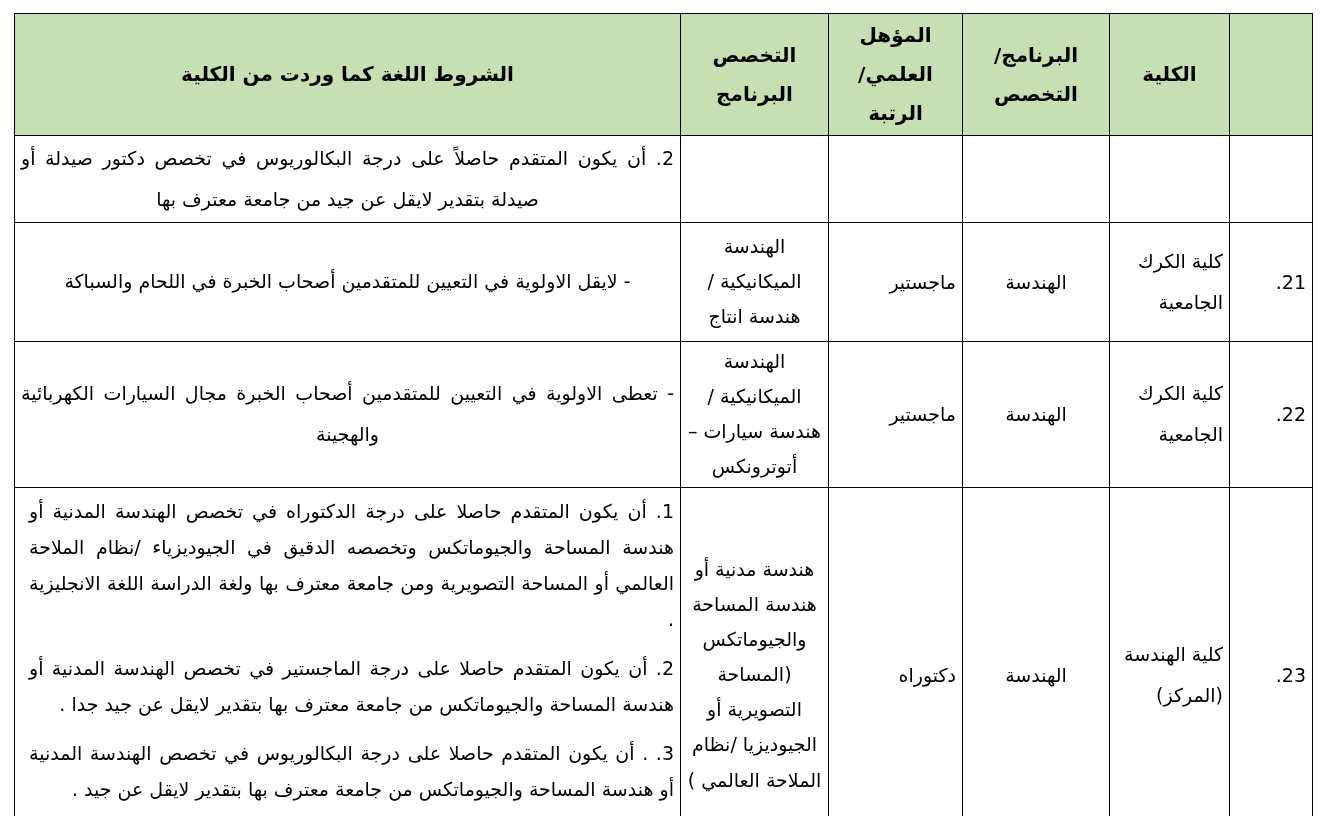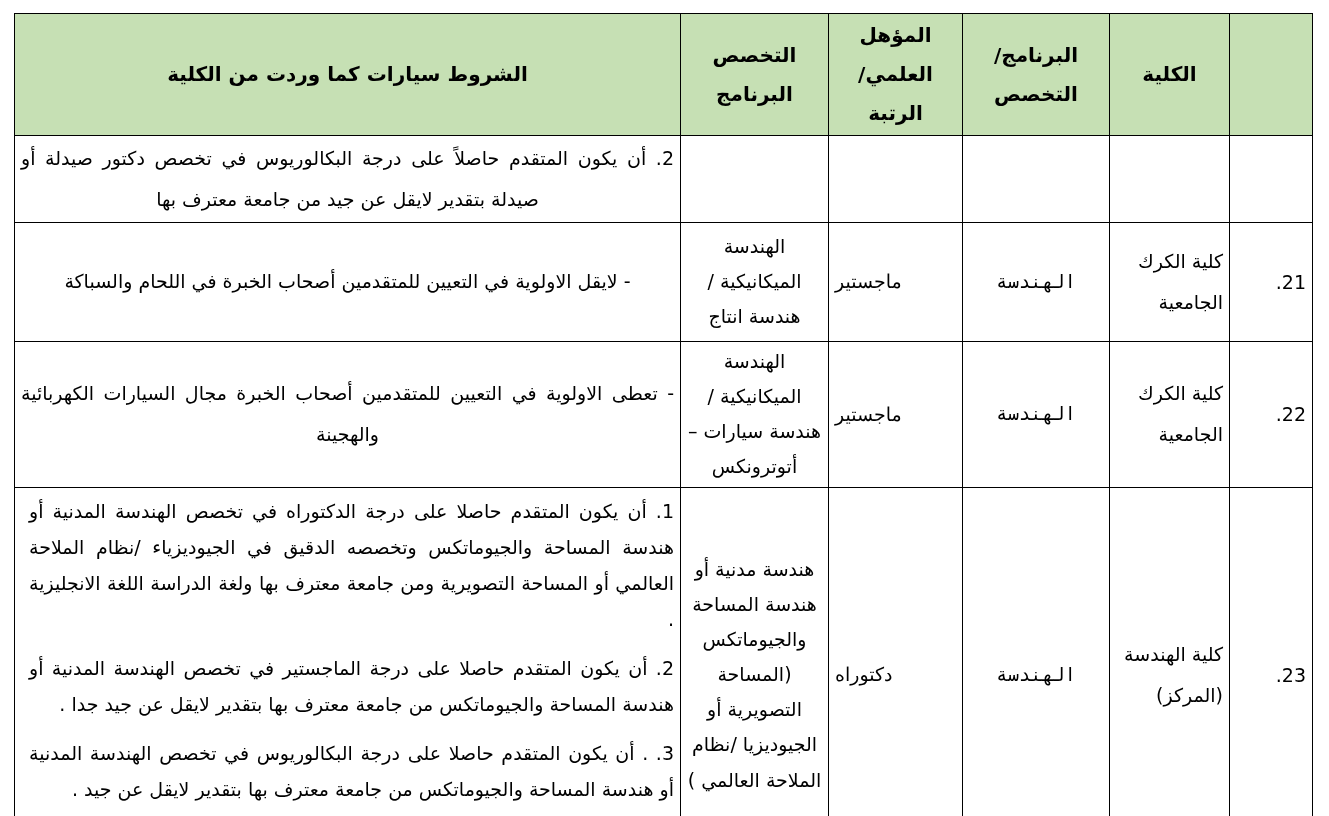--- a/index.html
+++ b/index.html
@@ -38,22 +38,22 @@
     padding: 2px 6px;
     vertical-align: middle;
   }
   .tbl td {
     font-size: 19px;
     vertical-align: middle;
     padding: 2px 6px;
   }
   .c-num  { font-size: 20px; }
   .c-college { text-align: right; padding: 2px 8px; line-height: 2.15; }
-  .c-prog { text-align: center; font-family: Liberation Mono, monospace; }
-  .c-qual { text-align: left; font-family: Liberation Serif, serif; }
+  .c-prog { text-align: center; }
+  .c-qual { text-align: right; }
   .c-req  { text-align: center; line-height: 1.85; padding: 2px 5px; }
   .c-cond {
     text-align: justify;
     text-align-last: center;
     line-height: 2.15;
     padding: 4px 16px;
   }
   .c-cond-list {
     text-align: justify;
     vertical-align: top;
@@ -81,21 +81,21 @@
       <col style="width:148px">
       <col style="width:666px">
     </colgroup>
     <thead>
       <tr class="r-header">
         <th></th>
         <th>الكلية</th>
         <th>البرنامج/ التخصص</th>
         <th>المؤهل العلمي/الرتبة</th>
         <th>التخصص البرنامج</th>
-        <th>الشروط سيارات كما وردت من الكلية</th>
+        <th>الشروط اللغة كما وردت من الكلية</th>
       </tr>
     </thead>
     <tbody>
       <tr class="r-0">
         <td class="c-num"></td>
         <td class="c-college"></td>
         <td class="c-prog"></td>
         <td class="c-qual"></td>
         <td class="c-req"></td>
         <td class="c-cond">2. أن يكون المتقدم حاصلاً على درجة البكالوريوس في تخصص دكتور صيدلة أو صيدلة بتقدير لايقل عن جيد من جامعة معترف بها</td>

